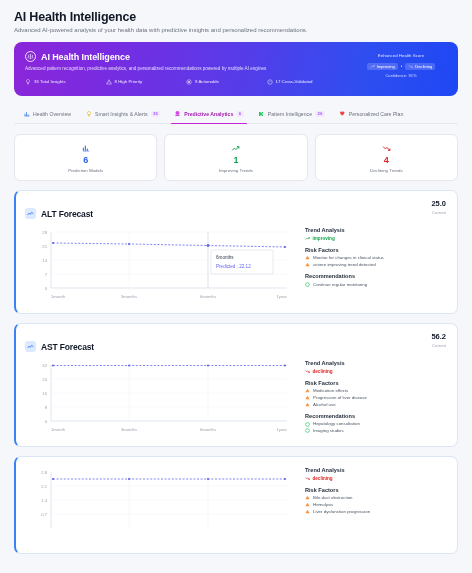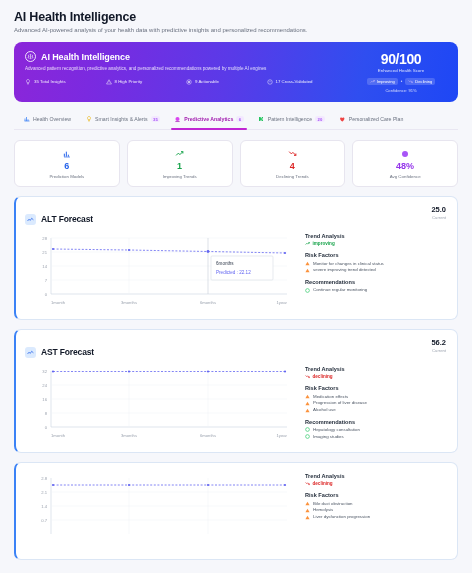--- a/index.html
+++ b/index.html
@@ -172,21 +172,20 @@
               <circle cx="12" cy="12" r="9"></circle>
                 <path d="M12 8v5M12 16h.01"></path>
             </svg>
           </span>
           <span class="txt">17 Cross-Validated</span>
         </div>
       </div>
     </div>
 
     <div class="hero-right">
-      <div class="score-val">90/100</div>
       <div class="score-label">Enhanced Health Score</div>
       <div class="score-chips">
         <span class="chip">
           <span class="cico">
             <svg width="5" height="5" viewBox="0 0 24 24" fill="none" stroke="#c4b5fd" stroke-width="3">
               <path d="M3 17l6-6 4 4 8-8"></path>
                 <path d="M21 7h-5M21 7v5"></path>
             </svg>
           </span>
           <span class="ctxt">Improving</span>
@@ -276,29 +275,20 @@
     </div>
     <div class="stat-card">
       <div class="stat-ico">
         <svg width="9" height="9" viewBox="0 0 24 24" fill="none" stroke="#dc2626" stroke-width="2.6">
           <path d="M3 7l6 6 4-4 8 8"></path>
             <path d="M21 17h-5M21 17v-5"></path>
         </svg>
       </div>
       <div class="stat-val" style="color:#dc2626">4</div>
       <div class="stat-lbl">Declining Trends</div>
-    </div>
-    <div class="stat-card">
-      <div class="stat-ico">
-        <svg width="8" height="8" viewBox="0 0 24 24">
-            <circle cx="12" cy="12" r="9" fill="#a855f7"></circle>
-          </svg>
-      </div>
-      <div class="stat-val" style="color:#9333ea">48%</div>
-      <div class="stat-lbl">Avg Confidence</div>
     </div>
   </div>
 
   <div class="forecast">
     <div class="fc-head">
       <div class="fc-titlewrap">
         <span class="fc-icon">
           <svg width="7" height="7" viewBox="0 0 24 24" fill="none" stroke="#2563eb" stroke-width="2.6">
             <path d="M2 17l5-6 4 4 5-7 6 5"></path>
           </svg>

